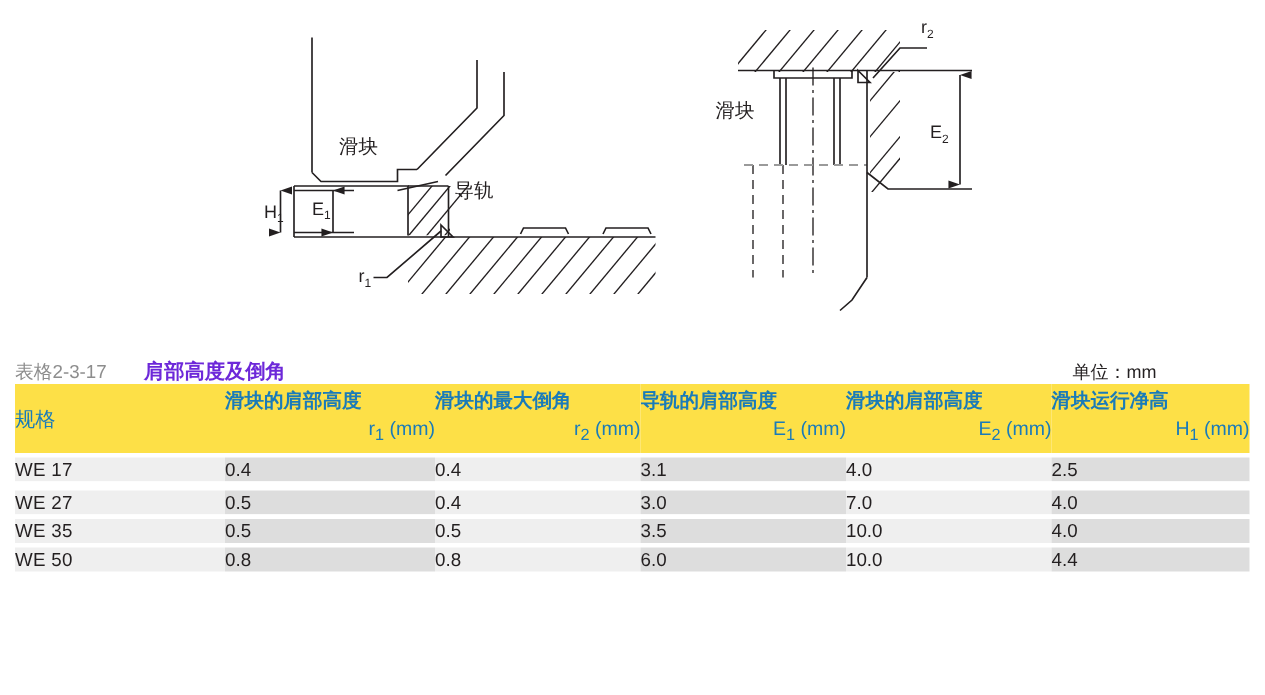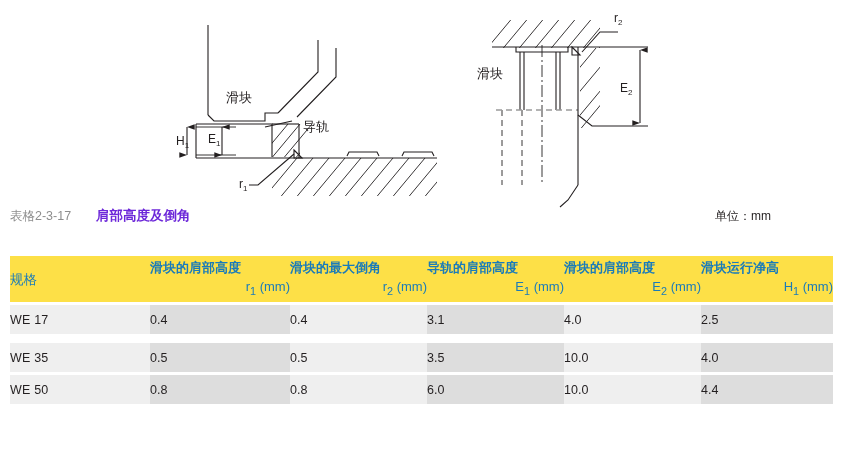--- a/index.html
+++ b/index.html
@@ -37,21 +37,21 @@
     fill: #231f20;
   }
   .dim-sub {
     font-size: 8px;
   }
 
   
   #caption-row {
     position: absolute;
     left: 0;
-    top: 204px;
+    top: 236px;
     width: 781px;
     height: 28px;
   }
   #caption-number {
     position: absolute;
     left: 10px;
     top: 4px;
     font-size: 12.5px;
     color: #8d8d8d;
     letter-spacing: 0px;
@@ -102,21 +102,21 @@
   }
   thead th.col-spec {
     font-size: 13.5px;
     font-weight: bold;
   }
   .hdr-line1 { display: block; font-weight: bold; }
   .hdr-line2 { display: block; font-weight: normal; margin-top: 2px; text-align: right; }
   .hdr-sym { font-style: normal; }
 
   tbody tr {
-    height: 29px;
+    height: 16px;
   }
   tbody tr.spacer-row {
     height: 3px;
     background: #ffffff;
   }
   tbody td {
     background: #efefef;
     font-size: 12.5px;
     color: #231f20;
     padding-left: 12px;
@@ -319,20 +319,28 @@
       <td class="shaded">2.5</td>
     </tr>
     <tr class="spacer-row">
         <td colspan="6" style="background:#ffffff"></td>
       </tr>
 
     <tr class="spacer-row">
         <td colspan="6" style="background:#ffffff"></td>
       </tr>
 
+    <tr>
+      <td class="col-spec">WE 27</td>
+      <td class="shaded">0.5</td>
+      <td>0.4</td>
+      <td class="shaded">3.0</td>
+      <td>7.0</td>
+      <td class="shaded">4.0</td>
+    </tr>
     <tr class="spacer-row">
         <td colspan="6" style="background:#ffffff"></td>
       </tr>
 
     <tr>
       <td class="col-spec">WE 35</td>
       <td class="shaded">0.5</td>
       <td>0.5</td>
       <td class="shaded">3.5</td>
       <td>10.0</td>

